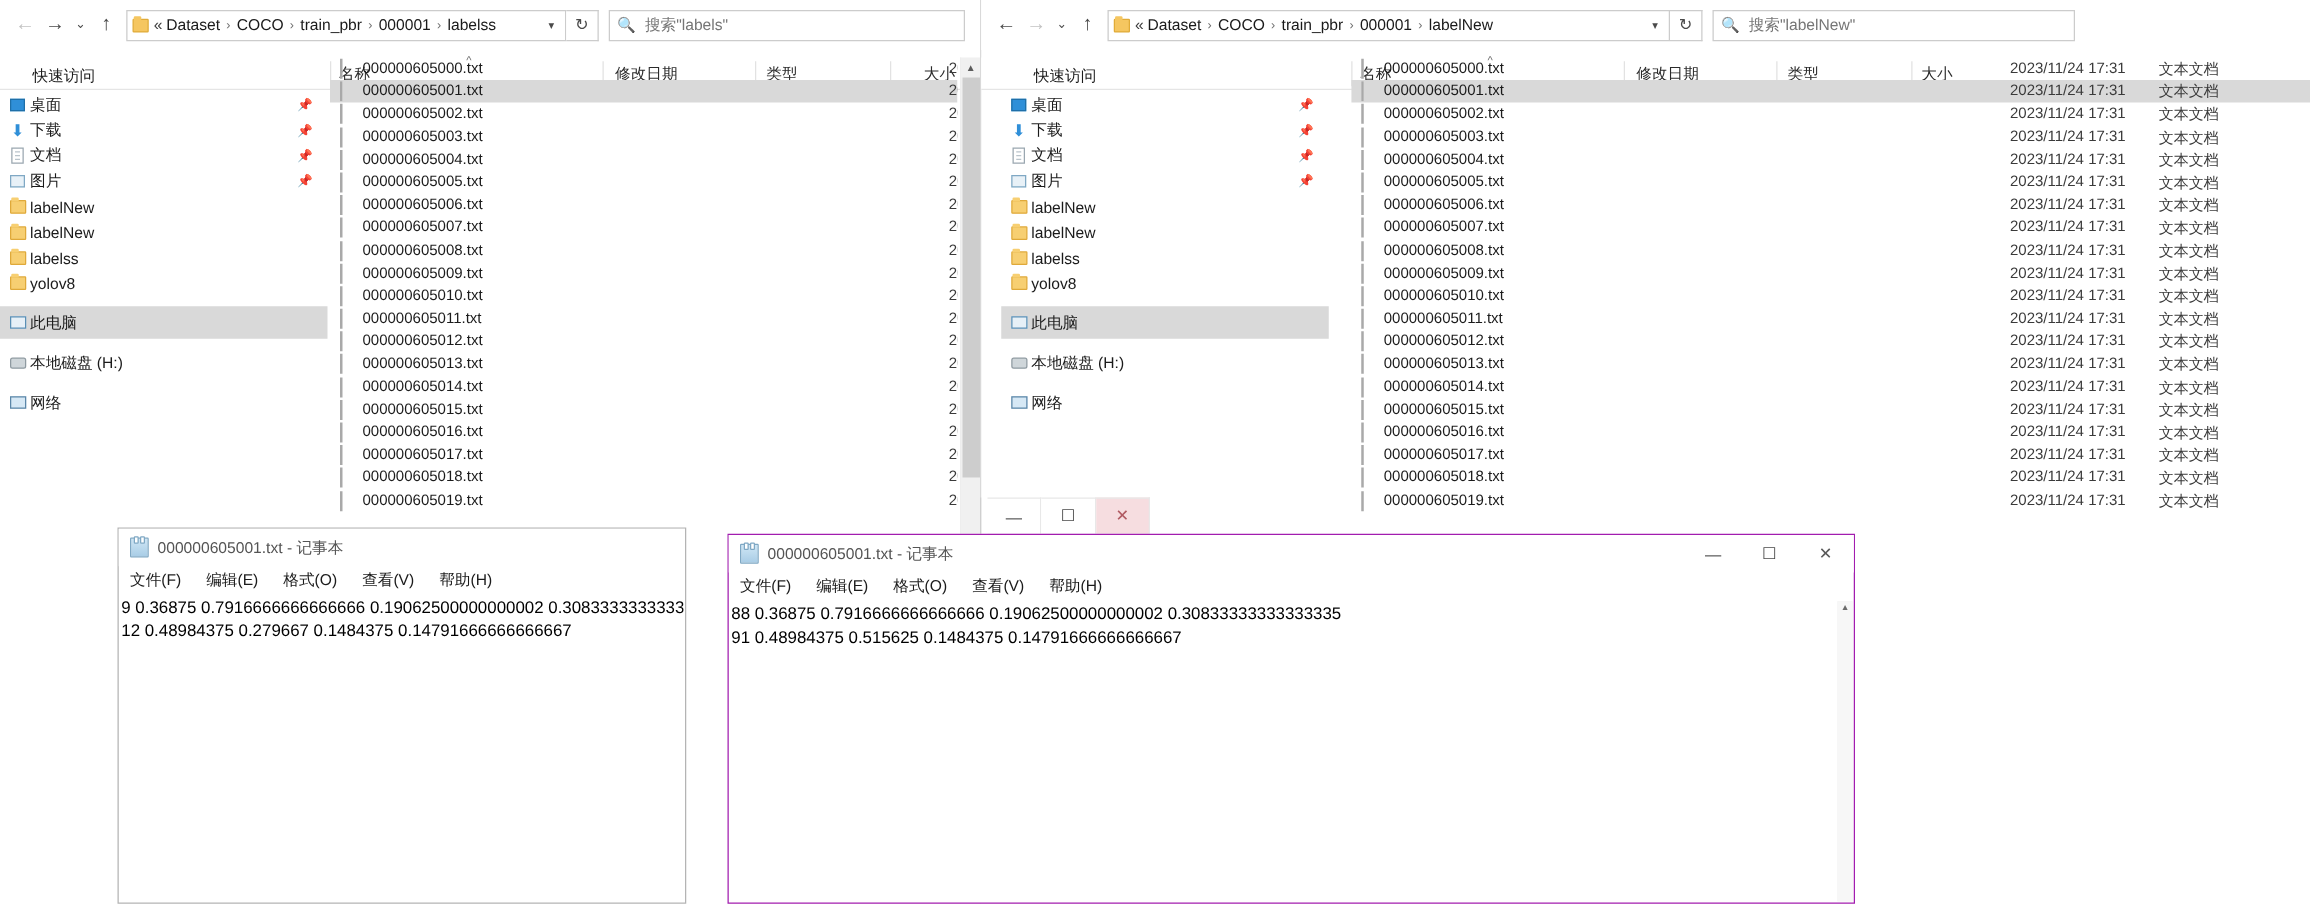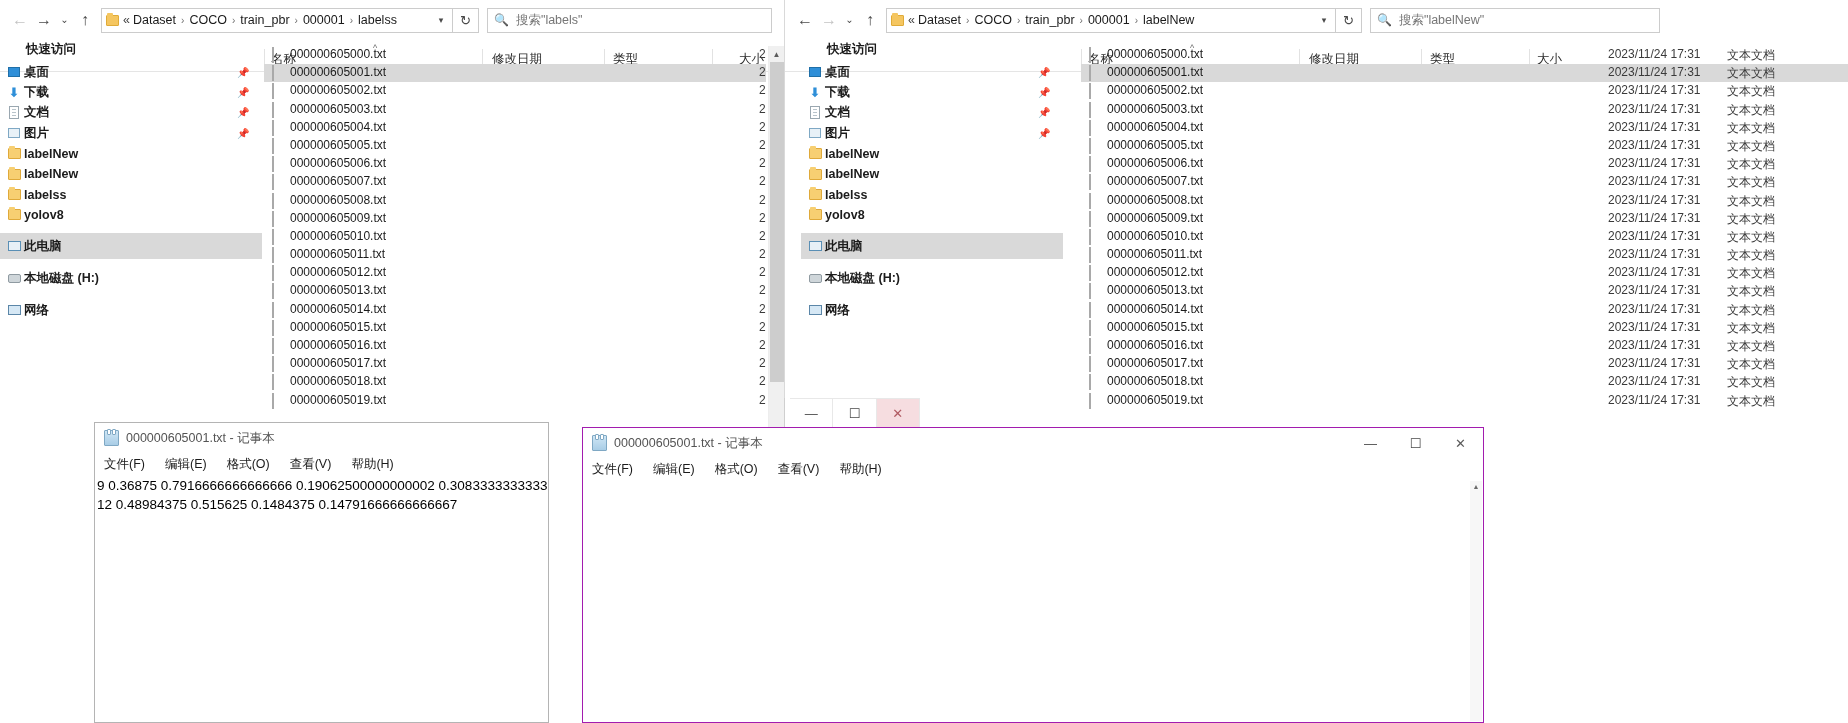--- a/index.html
+++ b/index.html
@@ -60,21 +60,21 @@
   .colhead {
     position:absolute; left:0; right:0; height:26px;
     border-bottom:1px solid #e5e5e5; background:#fff;
     font-size:12.5px; color:#2b2b2b;
   }
   .colhead .ch { position:absolute; top:5px; }
   .colhead .sep { position:absolute; top:3px; width:1px; height:20px; background:#e2e2e2; }
   .sortcaret { position:absolute; top:-3px; font-size:9px; color:#6b6b6b; }
 
   
-  .navpane { position:absolute; top:34px; width:262px;font-weight:bold; }
+  .navpane { position:absolute; top:46px; width:262px; }
   .navrow { height:20.4px; display:flex; align-items:center; padding-left:4px; position:relative; font-size:12.5px; }
   .navrow.group { padding-left:6px; }
   .navrow.selected { background:#d9d9d9; }
   .navrow .nicon { width:20px; display:flex; align-items:center; justify-content:center; flex:none; }
   .navrow .nlabel { color:#1b1b1b; }
   .navrow .pin { position:absolute; right:12px; color:#8a8a8a; font-size:11px; }
   .folder-ico { width:13px;height:11px;background:#f7cf72;border:1px solid #dfa93a;border-radius:1px;position:relative;}
   .folder-ico:after{content:"";position:absolute;left:0;top:-3px;width:6px;height:3px;background:#f7cf72;border-radius:1px 1px 0 0;}
   .sq-blue{width:12px;height:10px;background:#2f8fd8;border:1px solid #1f6fa8;}
   .doc-ico{width:10px;height:13px;background:#fff;border:1px solid #9aa7b0;position:relative;}
@@ -638,21 +638,21 @@
   </div>
   <div class="np-menu">
     <span>文件(F)</span>
     <span>编辑(E)</span>
     <span>格式(O)</span>
     <span>查看(V)</span>
     <span>帮助(H)</span>
   </div>
   <div class="np-body">
     <div class="ln">9 0.36875 0.7916666666666666 0.19062500000000002 0.30833333333333335</div>
-    <div class="ln">12 0.48984375 0.515625 0.1484375 0.14791666666666667</div>
+    <div class="ln">12 0.48984375 0.279667 0.1484375 0.14791666666666667</div>
   </div>
 </div>
 
 <div class="notepad" id="notepad-right">
   <div class="np-title">
     <span class="np-ico"></span>
     <span class="tt">000000605001.txt - 记事本</span>
     <div class="np-btns">
       <div>—</div>
       <div>☐</div>
@@ -660,17 +660,19 @@
     </div>
   </div>
   <div class="np-menu">
     <span>文件(F)</span>
     <span>编辑(E)</span>
     <span>格式(O)</span>
     <span>查看(V)</span>
     <span>帮助(H)</span>
   </div>
   <div class="np-body">
+    <div class="ln">88 0.36875 0.7916666666666666 0.19062500000000002 0.30833333333333335</div>
+    <div class="ln">91 0.48984375 0.515625 0.1484375 0.14791666666666667</div>
   </div>
   <div class="np-rscroll">
     <div class="tri">▲</div>
   </div>
 </div>
 
 </body></html>

